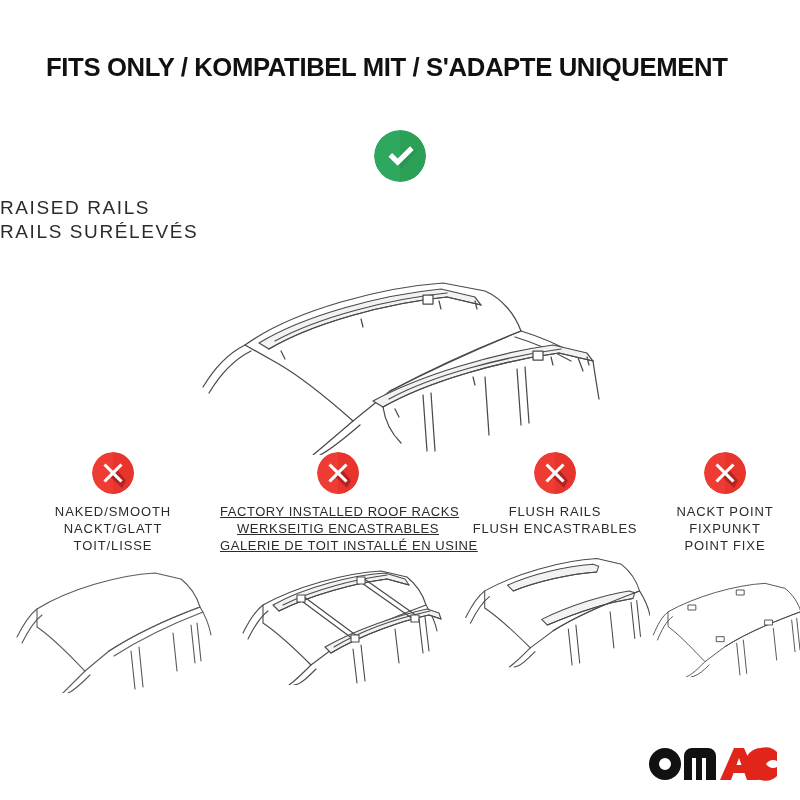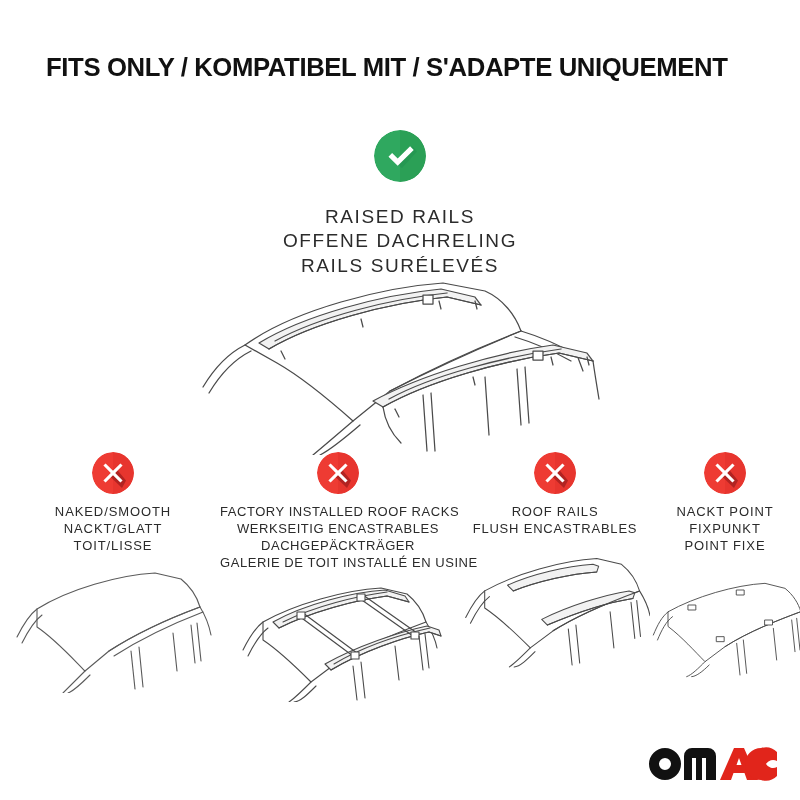--- a/index.html
+++ b/index.html
@@ -33,22 +33,22 @@
     left:0; top:130px;
     width:800px;
   }
   .badge-wrap{display:flex;justify-content:center;}
   .badge{
     width:52px;height:52px;border-radius:50%;
     position:relative;overflow:hidden;
   }
   .badge svg{display:block;width:52px;height:52px;}
   .hero-labels{
-    margin-top:23px;
-    text-align:center;
+    margin-top:14px;
+    text-align:left;
     line-height:1.28;
   }
   .hero-labels div{
     font-size:19px;
     letter-spacing:1.6px;
     color:#2b2b2b;
     font-weight:normal;
   }
   .hero-art{
     position:absolute;
@@ -85,21 +85,21 @@
   }
   .cell-art{
     margin-top:8px;
     display:flex;
     justify-content:center;
   }
   .cell-art svg{display:block;}
 
   
   .c1{width:220px;margin-left:4px;}
-  .c2{width:236px;margin-left:-2px;}
+  .c2{width:236px;margin-left:-2px;text-decoration:underline;}
   .c3{width:190px;margin-left:4px;}
   .c4{width:150px;margin-left:0px;}
 
   .c2 .cell-labels div{letter-spacing:0.55px;}
   .c3 .cell-labels div{letter-spacing:0.8px;}
 
   
   .logo{
     position:absolute;
     right:22px; bottom:18px;
@@ -122,21 +122,20 @@
           <circle cx="26" cy="26" r="26" fill="#2fa85f"></circle>
           <path d="M26 0a26 26 0 0 1 26 26 26 26 0 0 1-26 26z" fill="#28994f" opacity="0.55"></path>
           <path d="M38.5 16.5 L43 21.5 L28 38 L22.5 33.5 Z" fill="#1f8f4d" opacity="0.5"></path>
           <path d="M14.5 26.8 l3.6 -3.7 5.6 5.4 12.4 -12.2 3.6 3.7 -16 15.8 z" fill="#ffffff"></path>
         </svg>
       </div>
     </div>
 
     <div class="hero-labels">
       <div>RAISED RAILS</div>
-      <div>OFFENE DACHRELING</div>
       <div>RAILS SURÉLEVÉS</div>
     </div>
 
     <div class="hero-art">
       <svg viewBox="0 0 440 180" aria-hidden="true">
         <g fill="none" stroke="#4a4a4a" stroke-width="1.25" stroke-linejoin="round" stroke-linecap="round">
 
           <path d="M60 70 C110 34 200 12 258 8 L300 16 C318 24 330 40 336 56
                    C300 70 250 92 205 116 L168 146 C150 130 120 104 92 88 Z" fill="#ffffff"></path>
 
@@ -232,21 +231,20 @@
             <circle cx="21" cy="21" r="21" fill="#ee3b33"></circle>
             <path d="M21 0a21 21 0 0 1 21 21 21 21 0 0 1-21 21z" fill="#e0302a" opacity="0.5"></path>
             <path d="M24.5 17 L34 28.5 L30 36 L18 24.5 Z" fill="#a01d1d" opacity="0.75"></path>
             <path d="M13.6 11.4 l7.4 7.4 7.4 -7.4 2.2 2.2 -7.4 7.4 7.4 7.4 -2.2 2.2 -7.4 -7.4 -7.4 7.4 -2.2 -2.2 7.4 -7.4 -7.4 -7.4 z" fill="#ffffff"></path>
           </svg>
         </div>
       </div>
       <div class="cell-labels">
         <div>FACTORY INSTALLED ROOF RACKS</div>
         <div>WERKSEITIG ENCASTRABLES</div>
-        <div>DACHGEPÄCKTRÄGER</div>
         <div>GALERIE DE TOIT INSTALLÉ EN USINE</div>
       </div>
       <div class="cell-art">
         <svg width="210" height="122" viewBox="0 0 210 122" aria-hidden="true">
           <g fill="none" stroke="#4a4a4a" stroke-width="1.1" stroke-linejoin="round" stroke-linecap="round">
             <path d="M30 42 C62 24 112 10 148 8 L174 14 C184 22 190 32 193 42
                      C166 52 130 66 102 84 L78 102 C66 90 48 72 30 60 Z" fill="#ffffff"></path>
             <path d="M30 42 C22 48 16 58 10 70"></path>
             <path d="M35 48 C27 54 21 64 15 76"></path>
             <path d="M78 102 C70 110 62 118 56 122"></path>
@@ -284,21 +282,21 @@
         <div class="x-badge">
           <svg viewBox="0 0 42 42" aria-hidden="true">
             <circle cx="21" cy="21" r="21" fill="#ee3b33"></circle>
             <path d="M21 0a21 21 0 0 1 21 21 21 21 0 0 1-21 21z" fill="#e0302a" opacity="0.5"></path>
             <path d="M24.5 17 L34 28.5 L30 36 L18 24.5 Z" fill="#a01d1d" opacity="0.75"></path>
             <path d="M13.6 11.4 l7.4 7.4 7.4 -7.4 2.2 2.2 -7.4 7.4 7.4 7.4 -2.2 2.2 -7.4 -7.4 -7.4 7.4 -2.2 -2.2 7.4 -7.4 -7.4 -7.4 z" fill="#ffffff"></path>
           </svg>
         </div>
       </div>
       <div class="cell-labels">
-        <div>ROOF RAILS</div>
+        <div>FLUSH RAILS</div>
         <div>FLUSH ENCASTRABLES</div>
       </div>
       <div class="cell-art">
         <svg width="200" height="124" viewBox="0 0 200 124" aria-hidden="true">
           <g fill="none" stroke="#4a4a4a" stroke-width="1.1" stroke-linejoin="round" stroke-linecap="round">
             <path d="M26 44 C58 26 108 12 144 10 L170 16 C180 24 186 34 189 44
                      C162 54 126 68 98 86 L74 104 C62 92 44 74 26 62 Z" fill="#ffffff"></path>
             <path d="M26 44 C18 50 12 60 6 72"></path>
             <path d="M31 50 C23 56 17 66 11 78"></path>
             <path d="M74 104 C66 112 58 120 52 124"></path>

